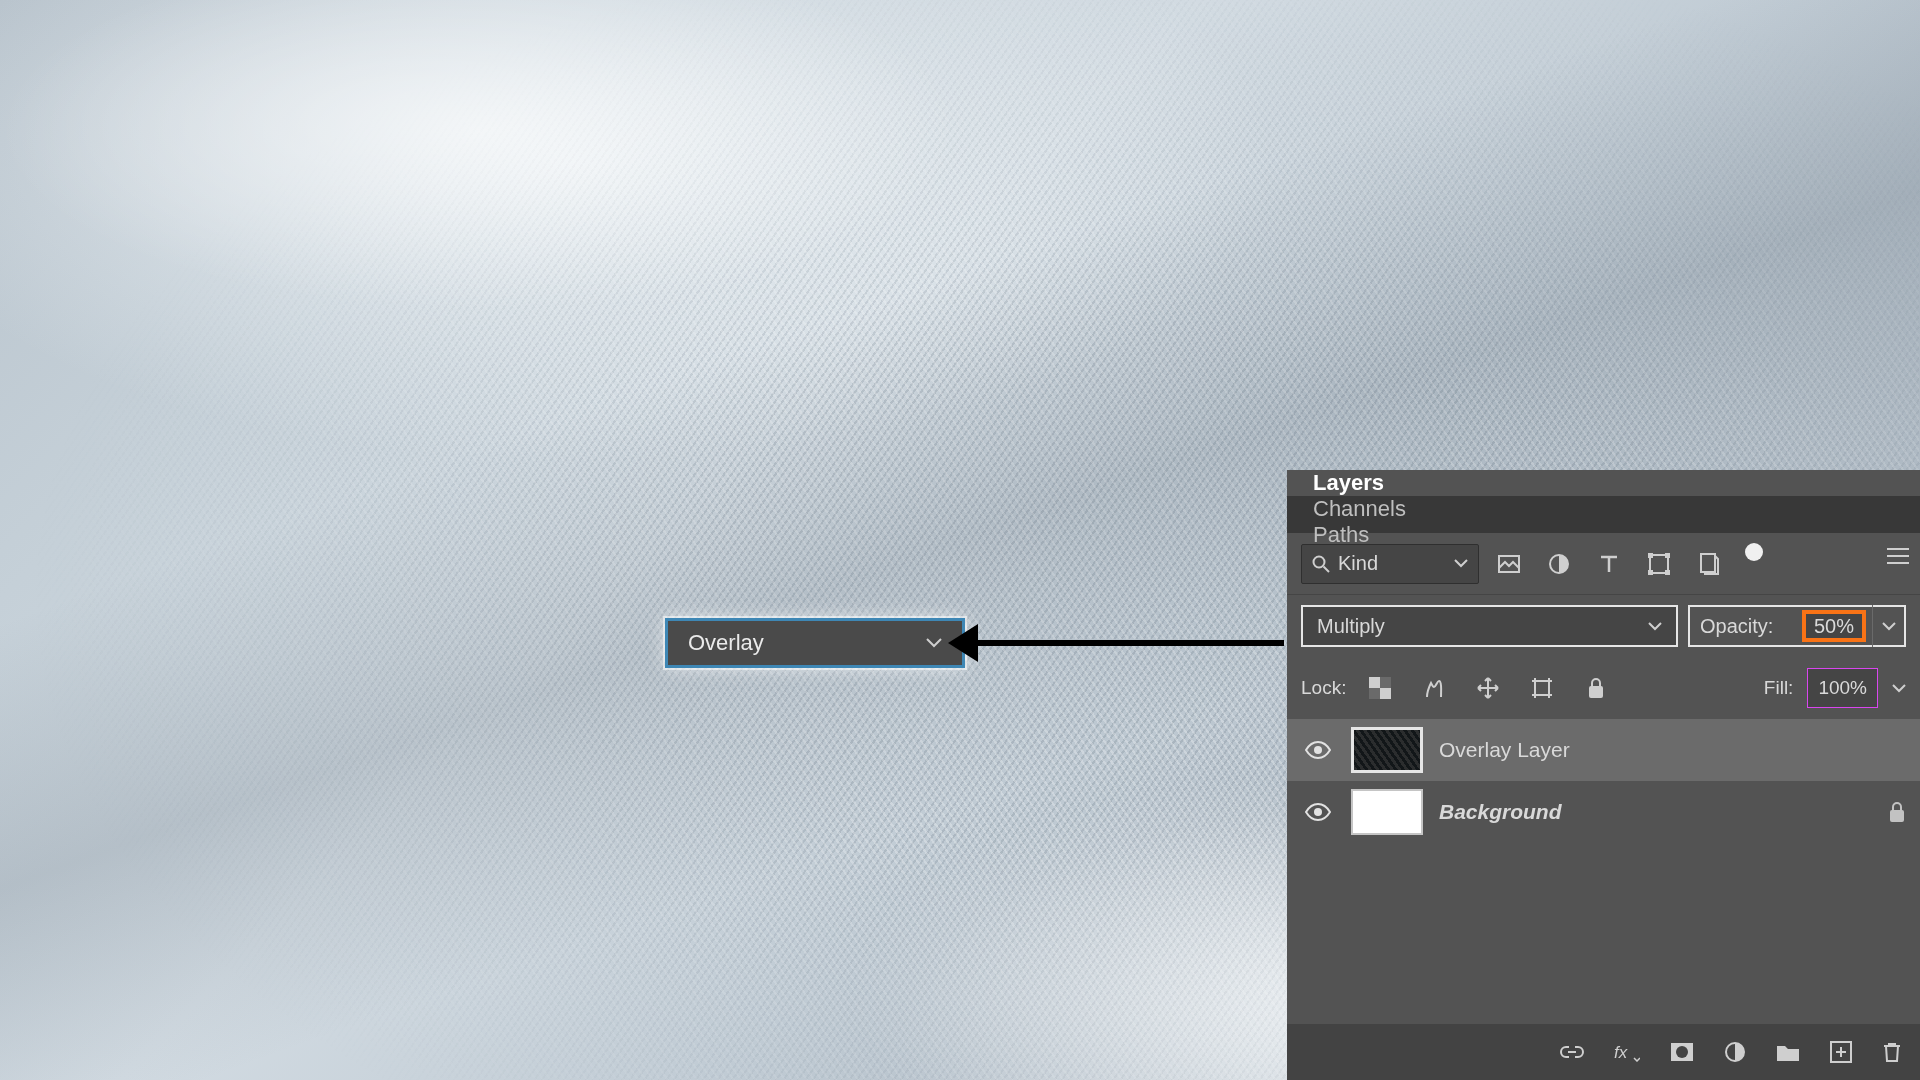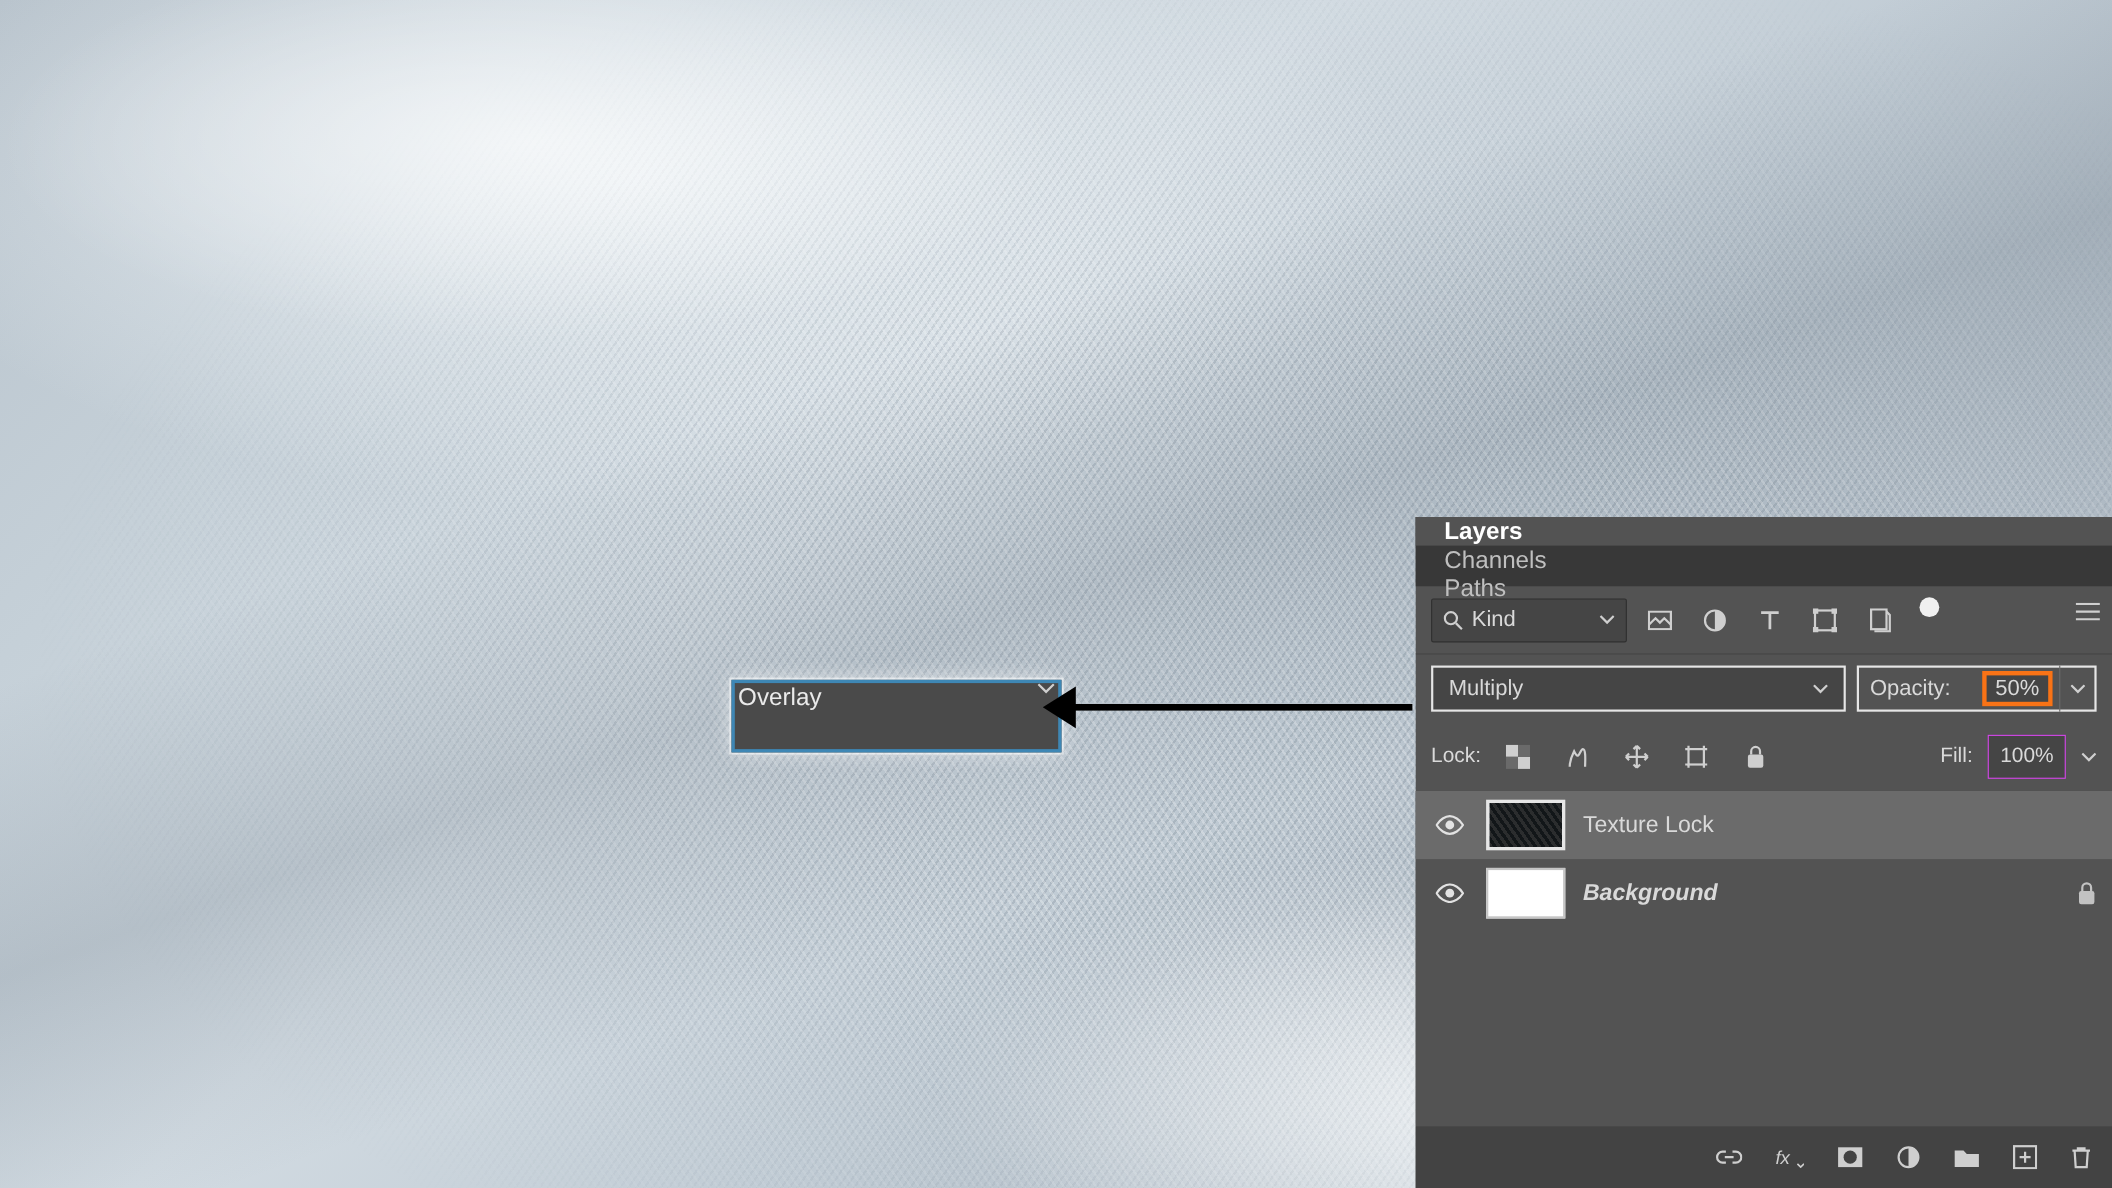--- a/index.html
+++ b/index.html
@@ -26,25 +26,25 @@
   background:
     radial-gradient(ellipse 800px 300px at 25% 12%, rgba(255,255,255,0.6) 0%, transparent 60%),
     radial-gradient(ellipse 900px 400px at 70% 92%, rgba(255,255,255,0.5) 0%, transparent 55%),
     linear-gradient(160deg, transparent 35%, rgba(70,85,100,0.18) 50%, transparent 65%);
 }
 
 
 .overlay-float {
   position: absolute;
   left: 665px; top: 618px;
-  width: 300px; height: 66px;
+  width: 300px; height: 50px;
   background: #4a4a4a;
   border: 3px solid #3e87b5;
-  display: flex; 
-  padding: 0 3px;
+  display: flex; align-items: center;
+  padding: 0 20px;
   color: #eaeaea;
   font-size: 22px;
   box-shadow: 0 0 0 2px rgba(255,255,255,0.5), 0 0 18px rgba(255,255,255,0.6);
 }
 .overlay-float .chev { margin-left: auto; }
 
 
 .arrow-anno {
   position: absolute;
   left: 974px; top: 640px;
@@ -311,21 +311,21 @@
 
   <div class="layers-list">
     <div class="layer-row active">
       <div class="eye">
           <svg width="26" height="18" viewBox="0 0 26 18">
             <path d="M1 9c3-5 8-8 12-8s9 3 12 8c-3 5-8 8-12 8S4 14 1 9z" stroke="#e2e2e2" stroke-width="2" fill="none"></path>
             <circle cx="13" cy="9" r="4" fill="#e2e2e2"></circle>
           </svg>
         </div>
       <div class="thumb texture"></div>
-      <span class="layer-name">Texture Lock</span>
+      <span class="layer-name">Overlay Layer</span>
     </div>
     <div class="layer-row">
       <div class="eye">
           <svg width="26" height="18" viewBox="0 0 26 18">
             <path d="M1 9c3-5 8-8 12-8s9 3 12 8c-3 5-8 8-12 8S4 14 1 9z" stroke="#e2e2e2" stroke-width="2" fill="none"></path>
             <circle cx="13" cy="9" r="4" fill="#e2e2e2"></circle>
           </svg>
         </div>
       <div class="thumb"></div>
       <span class="layer-name italic">Background</span>

